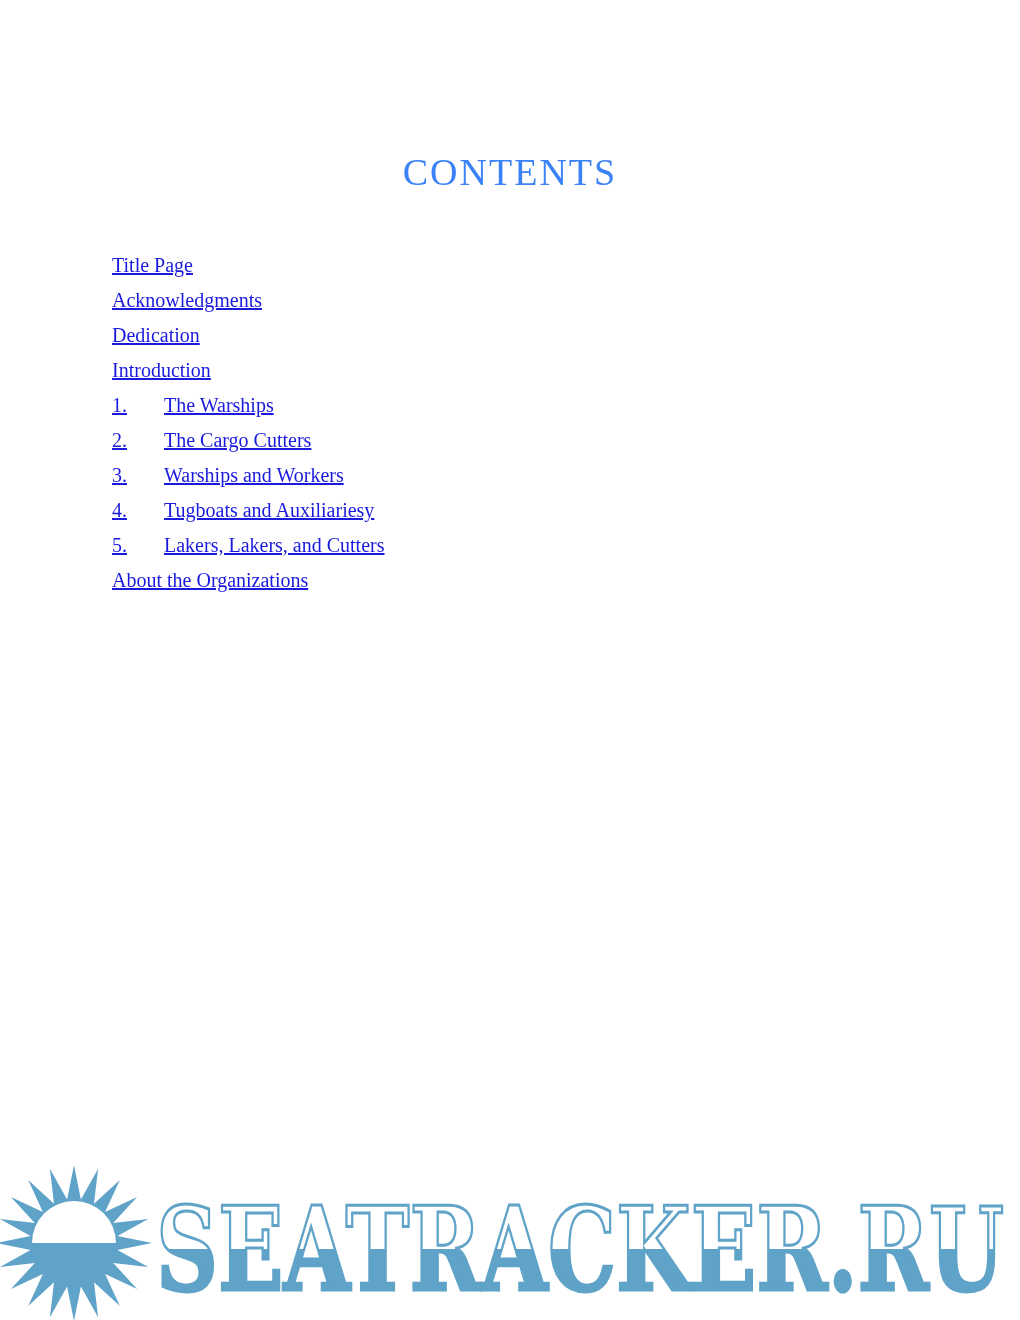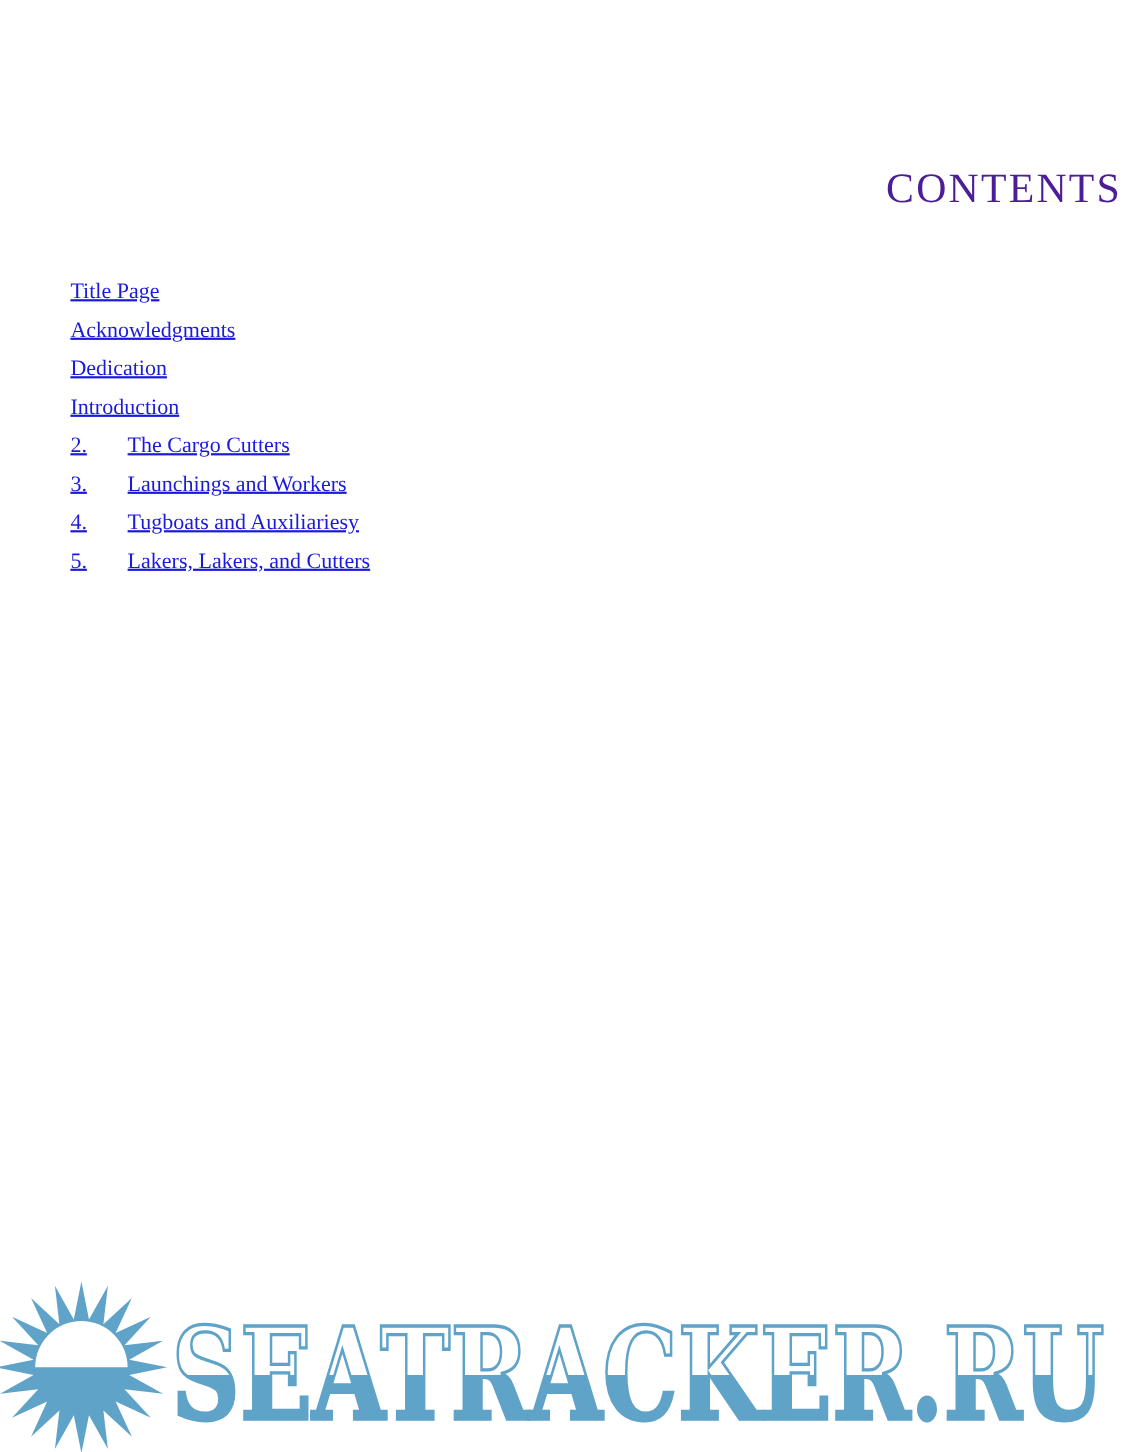--- a/index.html
+++ b/index.html
@@ -13,37 +13,38 @@
     position: relative;
     overflow: hidden;
     font-family: "Liberation Serif", serif;
     color: #000000;
   }
   .page-title {
     position: absolute;
     top: 150px;
     left: 0;
     width: 100%;
-    text-align: right;
+    text-align: center;
     font-size: 38px;
     font-weight: normal;
     letter-spacing: 2px;
     margin: 0;
-    color: #4c1d95;
+    color: #3b82f6;
   }
   .toc {
     position: absolute;
     left: 64px;
     top: 248px;
     width: 900px;
   }
   .toc-row {
     height: 35px;
     line-height: 35px;
     white-space: nowrap;
+    margin-left: 48px;
   }
   .toc-num {
     display: inline-block;
     width: 52px;
     font-size: 20px;
     color: #1a1add;
     text-decoration: underline;
     cursor: pointer;
   }
   .toc-num:empty { display: none; }
@@ -74,30 +75,36 @@
   <div class="toc-row">
     <a class="toc-link">Acknowledgments</a>
   </div>
   <div class="toc-row">
     <a class="toc-link">Dedication</a>
   </div>
   <div class="toc-row">
     <a class="toc-link">Introduction</a>
   </div>
   <div class="toc-row">
+    <a class="toc-num">1.</a><a class="toc-link">The Warships</a>
+  </div>
+  <div class="toc-row">
     <a class="toc-num">2.</a><a class="toc-link">The Cargo Cutters</a>
   </div>
   <div class="toc-row">
-    <a class="toc-num">3.</a><a class="toc-link">Launchings and Workers</a>
+    <a class="toc-num">3.</a><a class="toc-link">Warships and Workers</a>
   </div>
   <div class="toc-row">
     <a class="toc-num">4.</a><a class="toc-link">Tugboats and Auxiliariesy</a>
   </div>
   <div class="toc-row">
     <a class="toc-num">5.</a><a class="toc-link">Lakers, Lakers, and Cutters</a>
+  </div>
+  <div class="toc-row">
+    <a class="toc-link">About the Organizations</a>
   </div>
 </div>
 
 <div class="watermark">
   <svg width="1020" height="165" viewBox="0 0 1020 165" xmlns="http://www.w3.org/2000/svg">
     <defs>
       <linearGradient id="halfFill" x1="0" y1="0" x2="0" y2="1">
         <stop offset="0" stop-color="#ffffff"></stop>
         <stop offset="0.5" stop-color="#ffffff"></stop>
         <stop offset="0.5" stop-color="#60a3c8"></stop>

